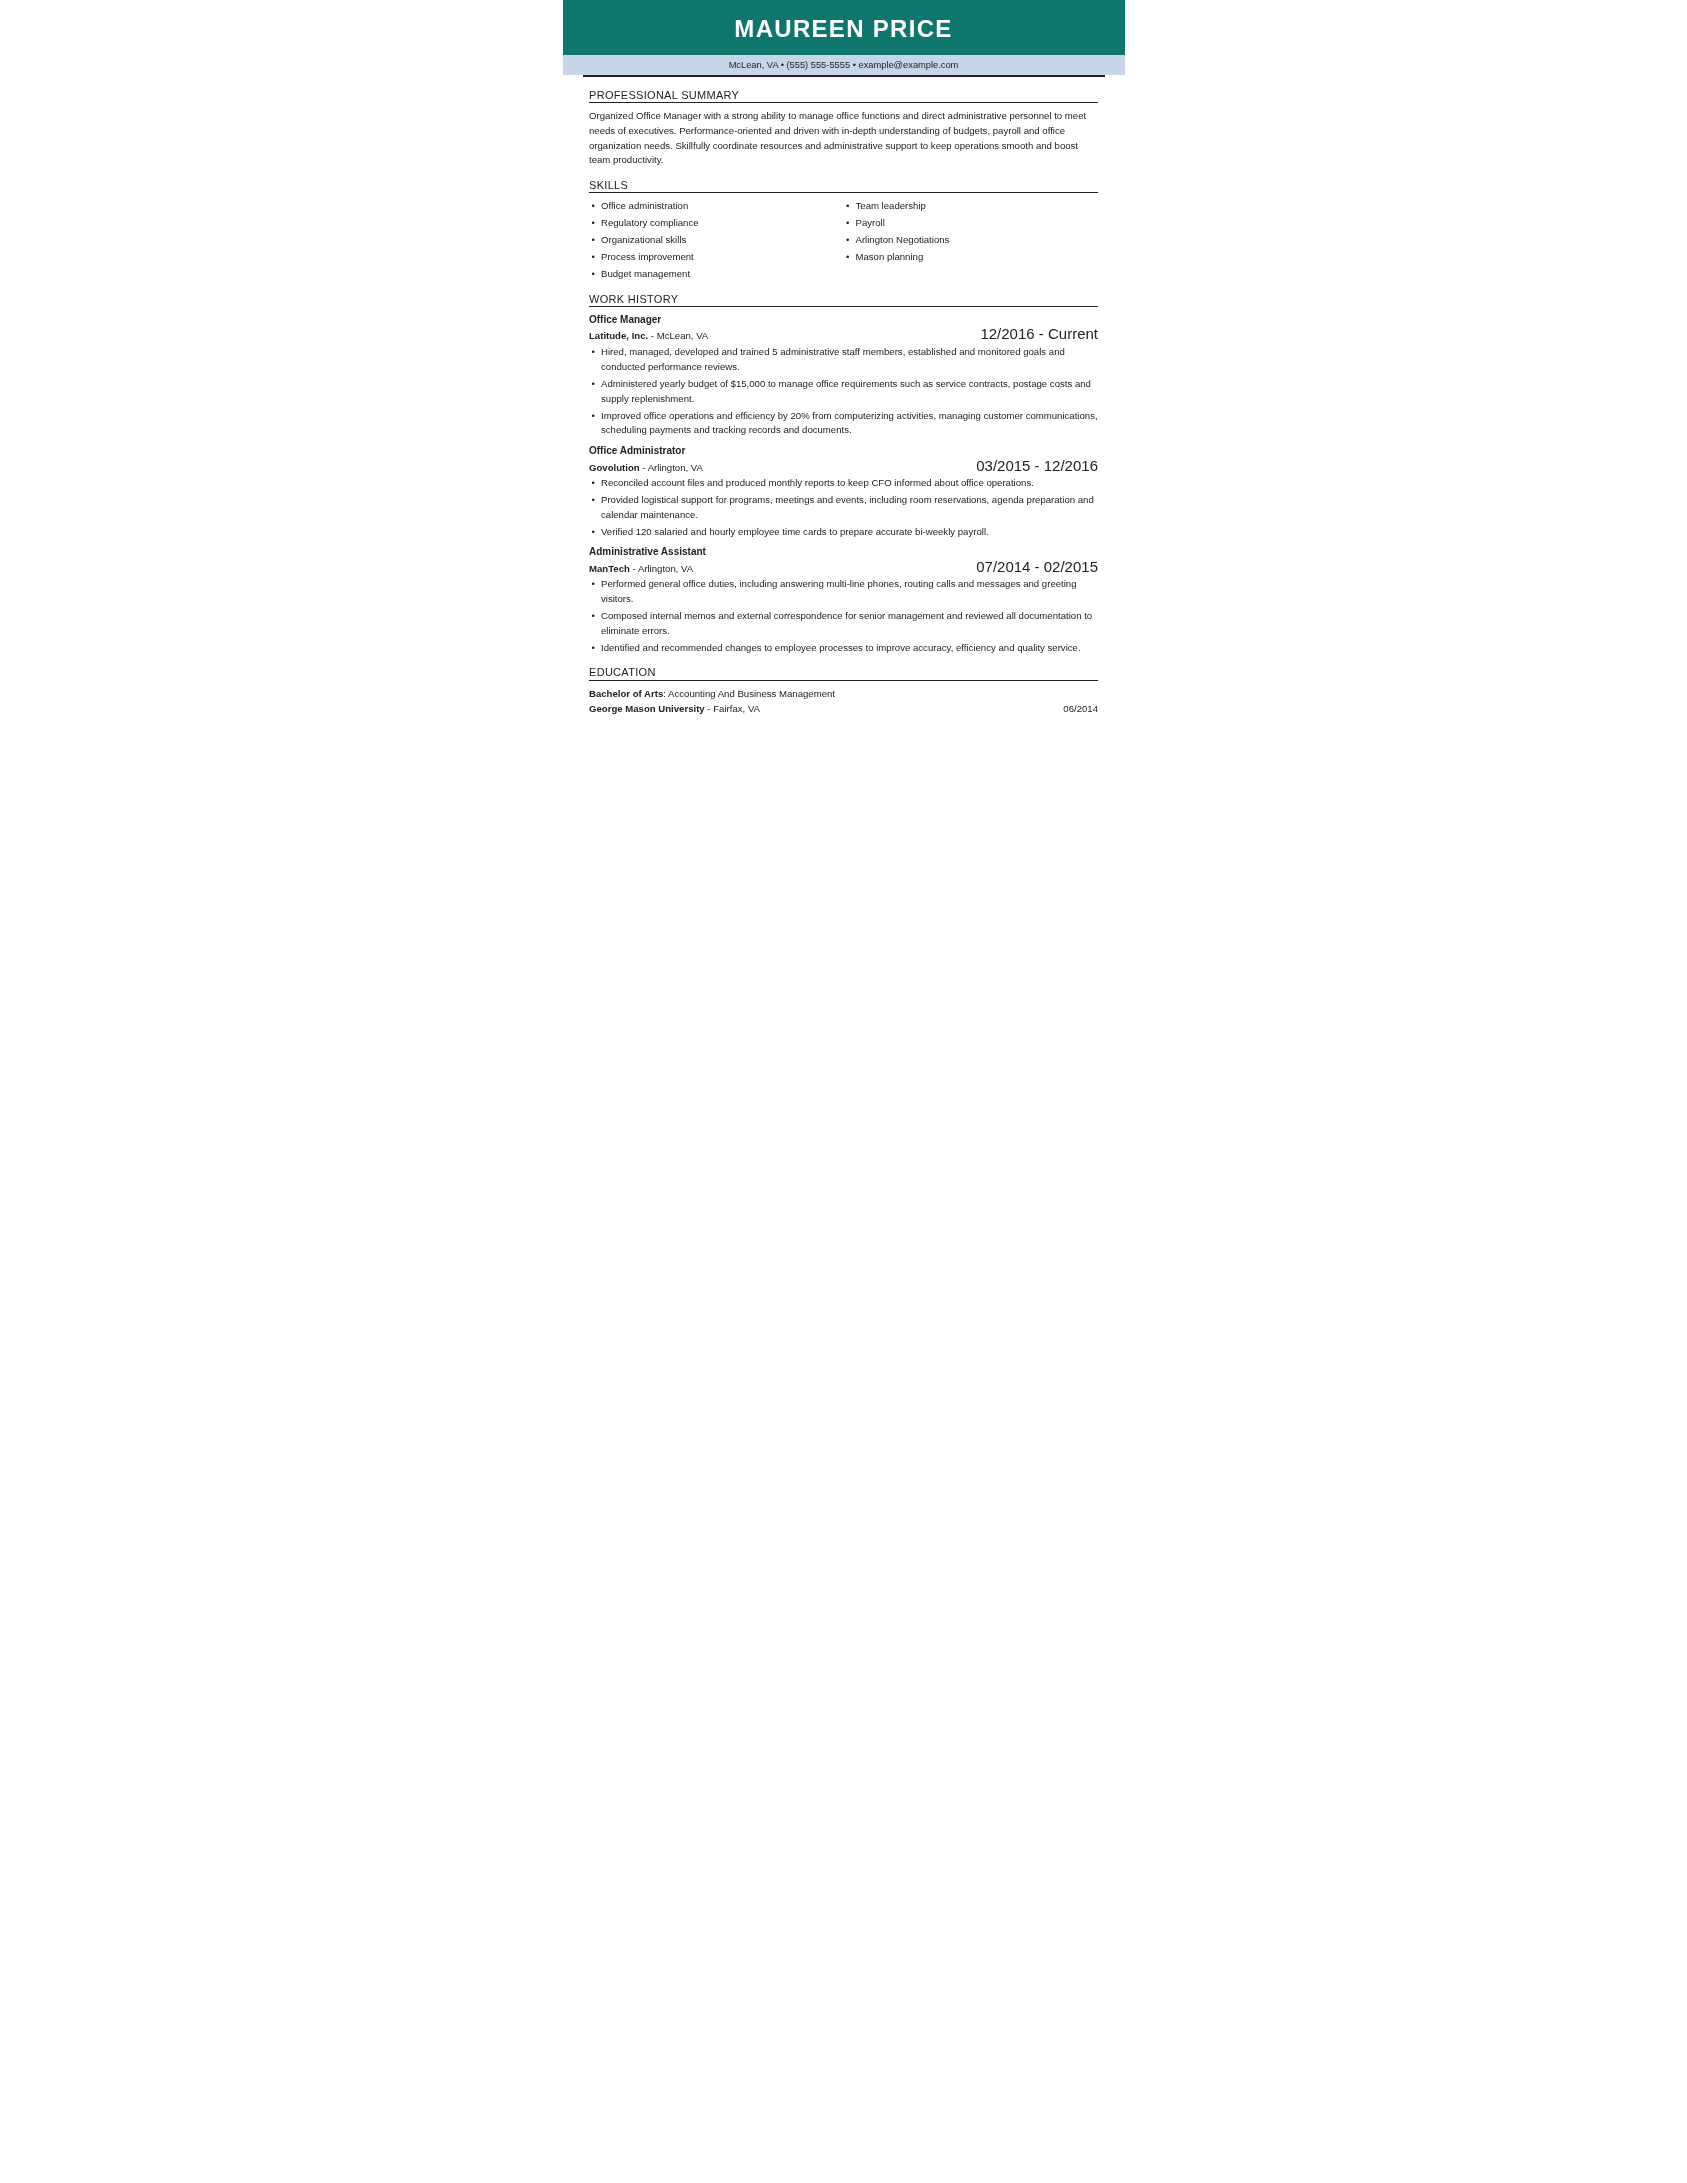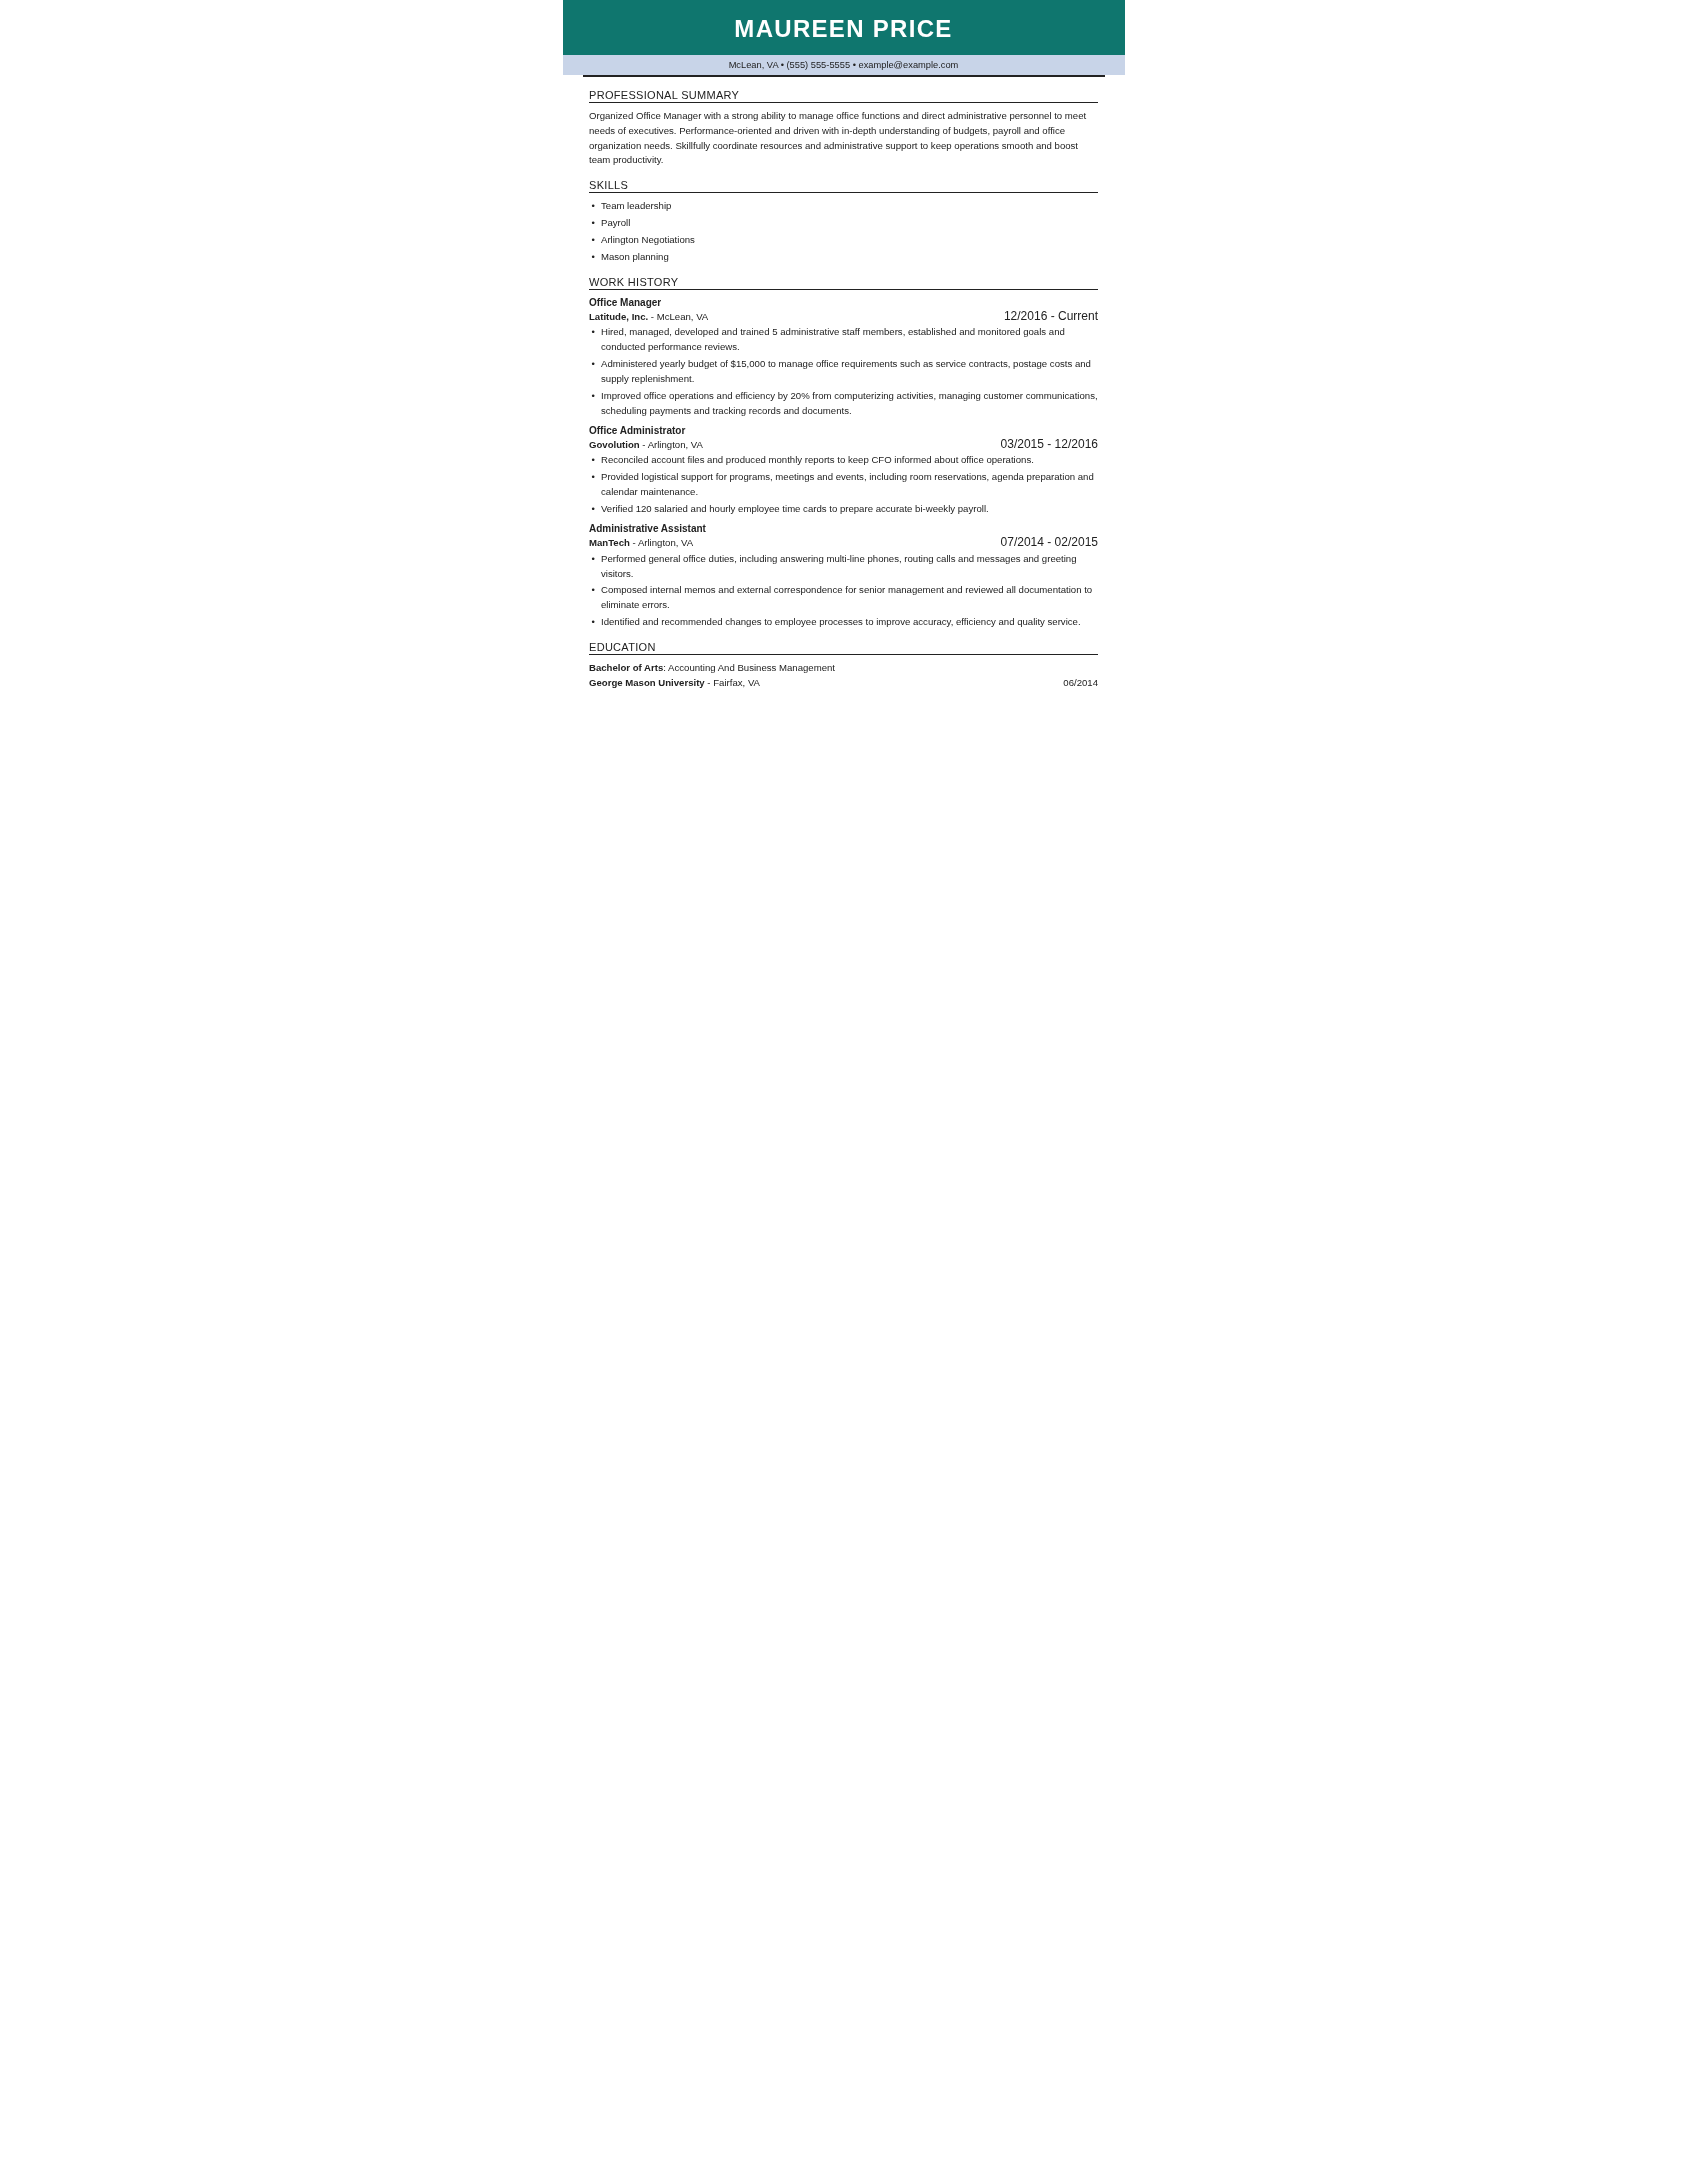--- a/index.html
+++ b/index.html
@@ -102,21 +102,21 @@
       align-items: baseline;
       margin-bottom: 2.6px;
     }
     .job-company {
       font-size: 9.6px;
     }
     .job-company strong {
       font-weight: 900;
     }
     .job-dates {
-      font-size: 12px;
+      font-size: 15px;
       white-space: nowrap;
     }
     .job-bullets {
       list-style: none;
       padding: 0;
       margin: 0;
     }
     .job-bullets li {
       font-size: 9.6px;
       line-height: 1.55;
@@ -156,20 +156,29 @@
 <div class="resume-body">
 
   <div class="section">
     <div class="section-title">PROFESSIONAL SUMMARY</div>
     <div class="section-text">Organized Office Manager with a strong ability to manage office functions and direct administrative personnel to meet needs of executives. Performance-oriented and driven with in-depth understanding of budgets, payroll and office organization needs. Skillfully coordinate resources and administrative support to keep operations smooth and boost team productivity.</div>
   </div>
 
   <div class="section">
     <div class="section-title">SKILLS</div>
     <div class="skills-columns">
+      <div class="skills-col">
+        <ul>
+          <li>Office administration</li>
+          <li>Regulatory compliance</li>
+          <li>Organizational skills</li>
+          <li>Process improvement</li>
+          <li>Budget management</li>
+        </ul>
+      </div>
       <div class="skills-col">
         <ul>
           <li>Team leadership</li>
           <li>Payroll</li>
           <li>Arlington Negotiations</li>
           <li>Mason planning</li>
         </ul>
       </div>
     </div>
   </div>

